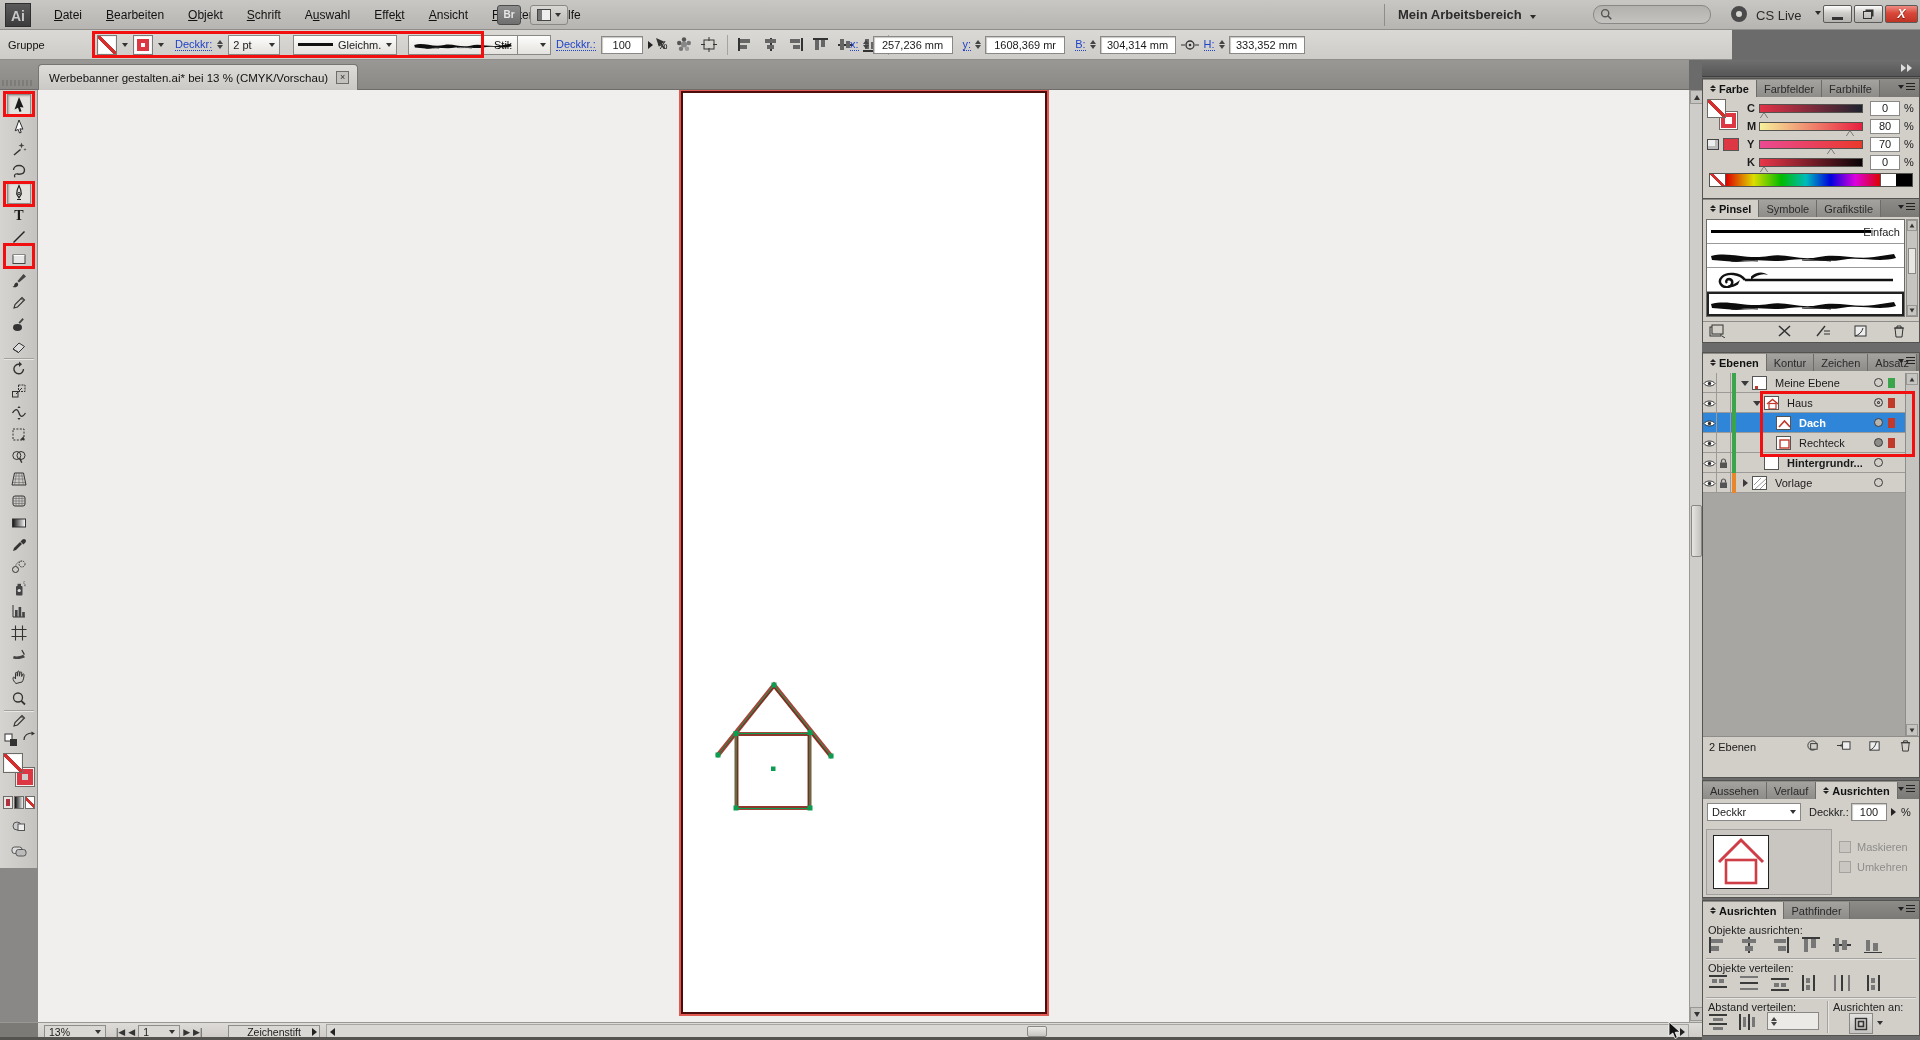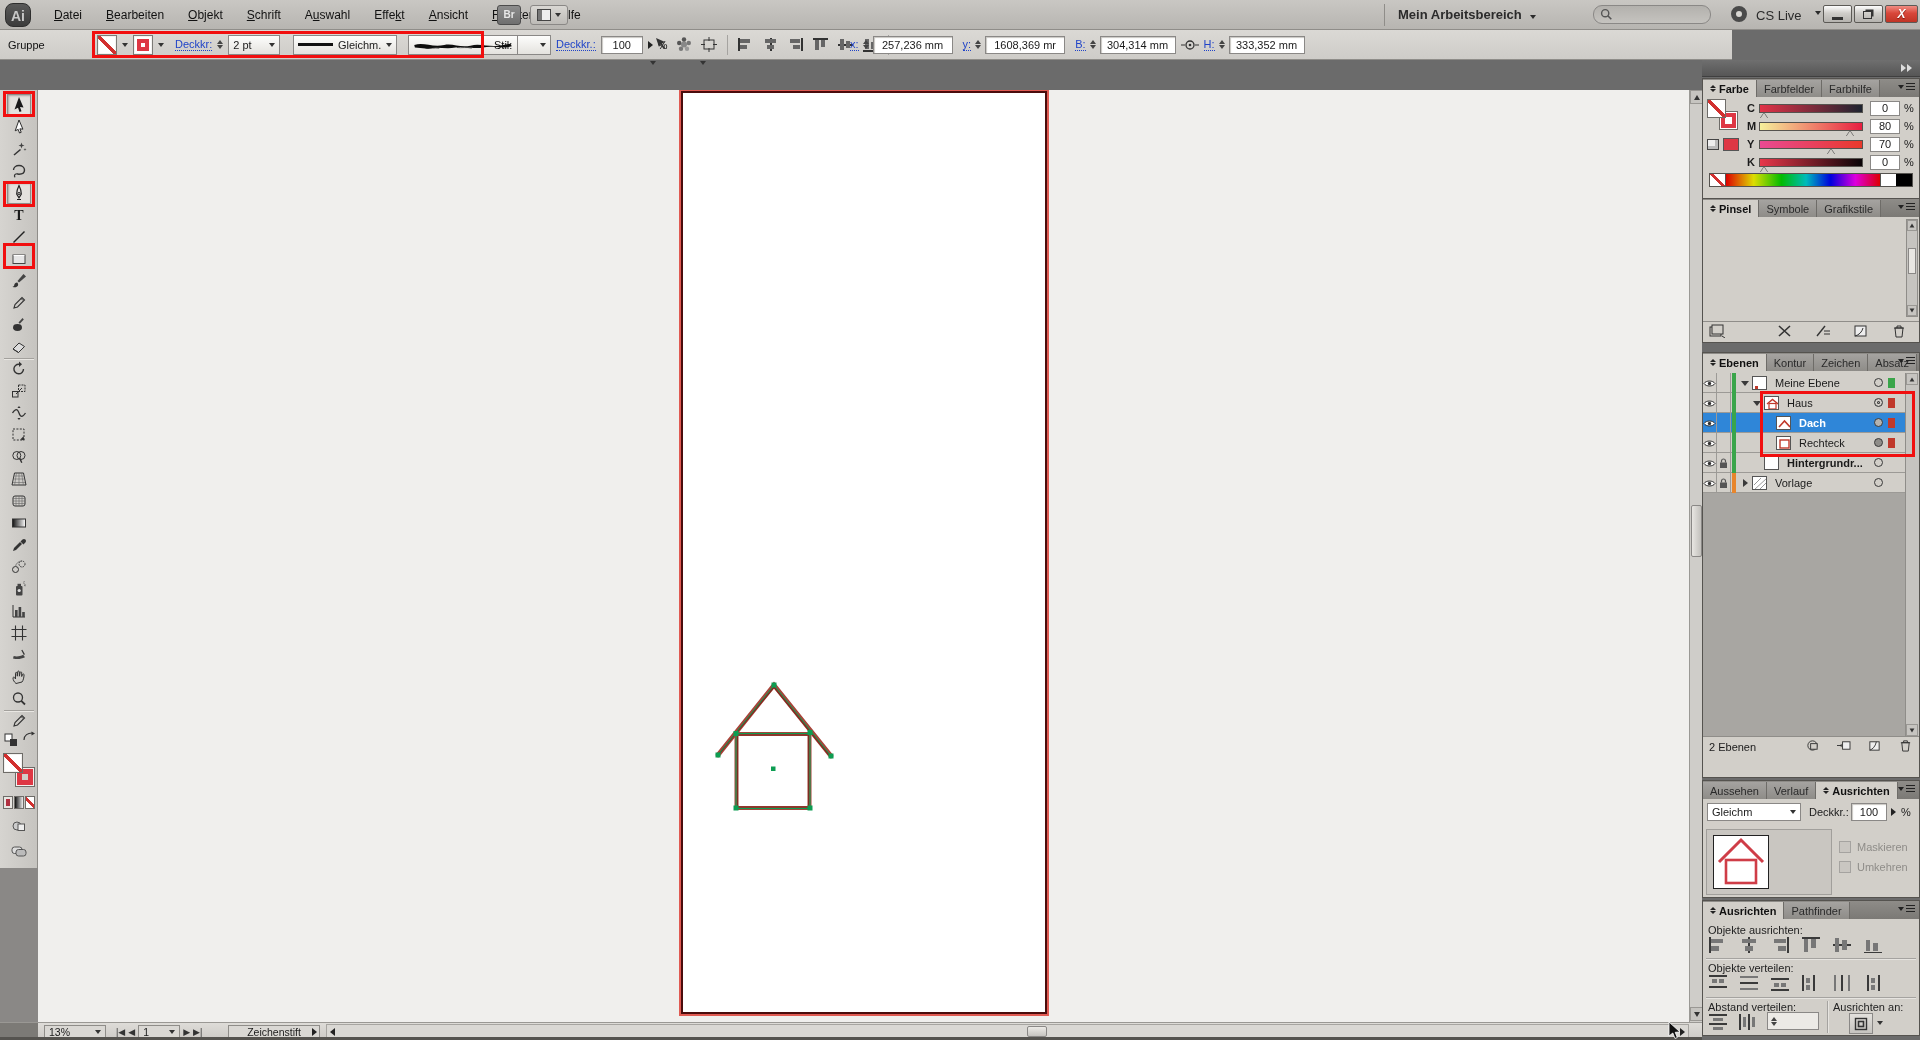--- a/index.html
+++ b/index.html
@@ -5,21 +5,21 @@
   * { margin:0; padding:0; box-sizing:border-box; }
   html,body { width:1920px; height:1040px; overflow:hidden; }
   body { font-family:"Liberation Sans", sans-serif; font-size:11px; color:#1a1a1a; background:#6b6b6b; }
   .app { position:relative; width:1920px; height:1040px; background:#6b6b6b; }
   .abs { position:absolute; }
 
   
   .titlebar { position:absolute; left:0; top:0; width:1920px; height:30px;
     background:linear-gradient(#c9c7c3,#b7b5b1); border-bottom:1px solid #8f8d89; }
   .ai-logo { position:absolute; left:5px; top:3px; width:26px; height:24px; background:linear-gradient(#5a5a5a,#3c3c3c);
-    color:#c8c8c8; font-weight:bold; font-size:14px; text-align:center; line-height:24px; border:1px solid #2e2e2e; border-radius:8px;}
+    color:#c8c8c8; font-weight:bold; font-size:14px; text-align:center; line-height:24px; border:1px solid #2e2e2e; border-radius:0;}
   .menus { position:absolute; left:44px; top:0; height:30px; display:flex; align-items:center; gap:4px; }
   .menu-item { padding:4px 10px; font-size:12px; color:#111; cursor:default; }
   .menu-item .u { text-decoration:underline; }
   .br-btn { position:absolute; left:497px; top:5px; width:24px; height:20px; background:linear-gradient(#8d8d8d,#6f6f6f);
     border:1px solid #4c4c4c; border-radius:3px; color:#e8e8e8; font-size:10px; font-weight:bold; text-align:center; line-height:18px;}
   .layout-btn { position:absolute; left:530px; top:5px; width:38px; height:20px; background:linear-gradient(#d9d7d3,#bdbbb7);
     border:1px solid #8a8886; border-radius:3px; display:flex; align-items:center; justify-content:center; gap:4px; }
   .layout-glyph { width:14px; height:12px; border:1px solid #444; background:linear-gradient(90deg,#777 35%, #eee 35%); }
   .tb-divider { position:absolute; left:1384px; top:4px; width:1px; height:22px; background:#8f8d89; }
   .workspace { position:absolute; left:1398px; top:7px; font-size:13px; font-weight:bold; color:#2b2b2b; }
@@ -385,20 +385,27 @@
       </svg>
       <span class="ob-link">H:</span>
       <span class="spinner">
           <b class="up"></b>
           <b class="dn"></b>
         </span>
       <span class="ob-field" style="width:76px">333,352 mm</span>
     </div>
   </div>
 
+  <div class="tabstrip">
+    <div class="grip-dots"></div>
+    <div class="doctab">
+      <span>Werbebanner gestalten.ai* bei 13 % (CMYK/Vorschau)</span>
+      <span class="tabclose">×</span>
+    </div>
+  </div>
 
   <div class="toolbar">
     <div class="toolbar-top"></div>
     <div id="tools">
         <div class="tool pressed" style="top: 4px;">
           <svg viewBox="0 0 18 18">
             <path d="M9 1L4.5 13.5 8 11.8 9.5 16 11.5 15.2 10 11 13.5 11.5Z" fill="#1a1a1a"></path>
           </svg>
         </div>
         <div class="tool" style="top: 26px;">
@@ -779,20 +786,46 @@
           <div class="ptab">
             <span>Symbole</span>
           </div>
           <div class="ptab">
             <span>Grafikstile</span>
           </div>
           <span class="pmenu">
             <span class="dd"></span>
             <span class="lines"></span>
           </span>
+        </div>
+      <div class="brushlist" id="brushlist">
+          <div class="brow">
+            <span class="brush-simple"></span>
+            <span class="brush-label">Einfach</span>
+          </div>
+          <div class="brow">
+            <svg viewBox="0 0 190 16">
+              <path d="M4 8c18-5 34 4 58 0 17-3 31 5 50 1 19-4 36 3 55 0l20-3 2 4c-19 5-36-2-55 2-17 3-33-3-52 0-19 3-36-2-52 2L5 12z" fill="#0c0c0c"></path>
+              <path d="M24 13c10 1 17-1 27 0M95 12c10 1 19-1 29 1" stroke="#1a1a1a" stroke-width="1.1" fill="none"></path>
+            </svg>
+          </div>
+          <div class="brow">
+            <svg viewBox="0 0 190 16">
+              <path d="M38 8h148" stroke="#111" stroke-width="2.4"></path>
+              <path d="M38 8C33 1 20 0 15 5c-5 5 0 11 6 10 5-1 6-7 1-8-2.5 0-3.5 2.5-2 4" fill="none" stroke="#111" stroke-width="2.4"></path>
+              <path d="M33 8c-5 4-11 7-17 6 4 2.5 10 2 15-1.5z" fill="#111"></path>
+              <path d="M44 8c5-5 12-7 17-5-4-3.5-12-3.5-17 1.5z" fill="#111"></path>
+            </svg>
+          </div>
+          <div class="brow selected">
+            <svg viewBox="0 0 190 16">
+              <path d="M4 8c18-5 34 4 58 0 17-3 31 5 50 1 19-4 36 3 55 0l20-3 2 4c-19 5-36-2-55 2-17 3-33-3-52 0-19 3-36-2-52 2L5 12z" fill="#0c0c0c"></path>
+              <path d="M24 13c10 1 17-1 27 0M95 12c10 1 19-1 29 1" stroke="#1a1a1a" stroke-width="1.1" fill="none"></path>
+            </svg>
+          </div>
         </div>
       <div class="bscroll">
         <div class="sb-arrow" style="width:10px; height:11px; left:0; top:0">
             <span class="tri-up" style="transform:scale(.8)"></span>
           </div>
         <div style="position:absolute; left:1px; top:28px; width:8px; height:26px; background:#e8e6e2; border:1px solid #8a8886"></div>
         <div class="sb-arrow" style="width:10px; height:11px; left:0; top:85px">
             <span class="tri-dn" style="transform:scale(.8)"></span>
           </div>
       </div>
@@ -1016,21 +1049,21 @@
               <i class="b"></i>
             </span>
             <span>Ausrichten</span>
           </div>
           <span class="pmenu">
             <span class="dd"></span>
             <span class="lines"></span>
           </span>
         </div>
       <div class="tz-dd">
-        <span>Gleichm</span>
+        <span>Deckkr</span>
         <span class="dd"></span>
       </div>
       <div class="abs" style="left:106px; top:25px">Deckkr.:</div>
       <div class="ob-field abs" style="left:148px; top:22px; width:36px">100</div>
       <span class="tri-r abs" style="left:188px; top:27px"></span>
       <div class="abs" style="left:198px; top:25px">%</div>
       <div class="tz-well">
         <div class="tz-thumb">
           <svg width="54" height="52" viewBox="0 0 54 52">
             <path d="M5 26L27 4L49 26" fill="none" stroke="#cf3d47" stroke-width="3"></path>

